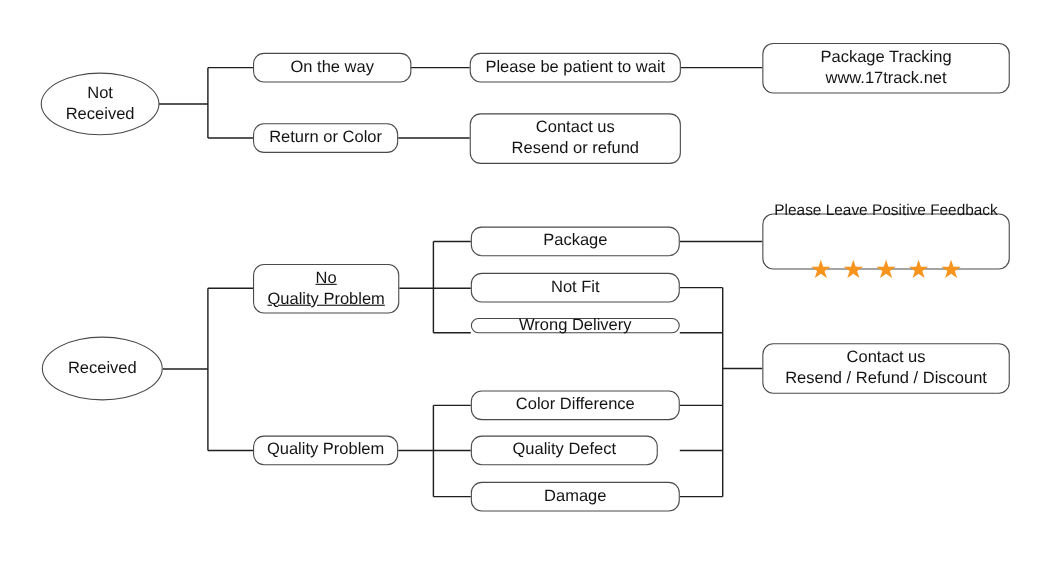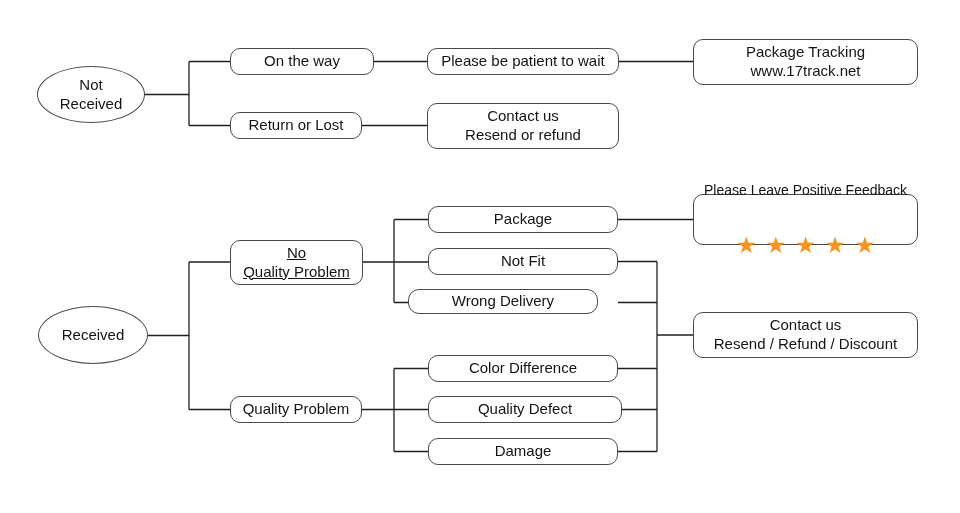--- a/index.html
+++ b/index.html
@@ -98,21 +98,21 @@
   <div class="node rect" style="left:427px; top:48px; width:192px; height:27px;">
     <div>Please be patient to wait</div>
   </div>
 
   <div class="node rect" style="left:693px; top:39px; width:225px; height:46px;">
     <div>Package Tracking</div>
     <div>www.17track.net</div>
   </div>
 
   <div class="node rect" style="left:230px; top:112px; width:132px; height:27px;">
-    <div>Return or Lost</div>
+    <div>Return or Color</div>
   </div>
 
   <div class="node rect" style="left:427px; top:103px; width:192px; height:46px;">
     <div>Contact us</div>
     <div>Resend or refund</div>
   </div>
 
   <div class="node ellipse" style="left:38px; top:306px; width:110px; height:58px;">
     <div>Received</div>
   </div>
@@ -127,29 +127,29 @@
   </div>
 
   <div class="node rect" style="left:428px; top:206px; width:190px; height:27px;">
     <div>Package</div>
   </div>
 
   <div class="node rect" style="left:428px; top:248px; width:190px; height:27px;">
     <div>Not Fit</div>
   </div>
 
-  <div class="node rect" style="left:408px; top:289px; width:190px; height:25px;border-radius:11px;">
+  <div class="node rect" style="left:428px; top:289px; width:190px; height:14px;border-radius:11px;">
     <div>Wrong Delivery</div>
   </div>
 
   <div class="node rect" style="left:428px; top:355px; width:190px; height:27px;">
     <div>Color Difference</div>
   </div>
 
-  <div class="node rect" style="left:428px; top:396px; width:194px; height:27px;">
+  <div class="node rect" style="left:428px; top:396px; width:170px; height:27px;">
     <div>Quality Defect</div>
   </div>
 
   <div class="node rect" style="left:428px; top:438px; width:190px; height:27px;">
     <div>Damage</div>
   </div>
 
   <div class="node rect" style="left:693px; top:194px; width:225px; height:51px;gap:32px;">
     <div class="feedback-label">Please Leave Positive Feedback</div>
     <div class="stars">★★★★★</div>

